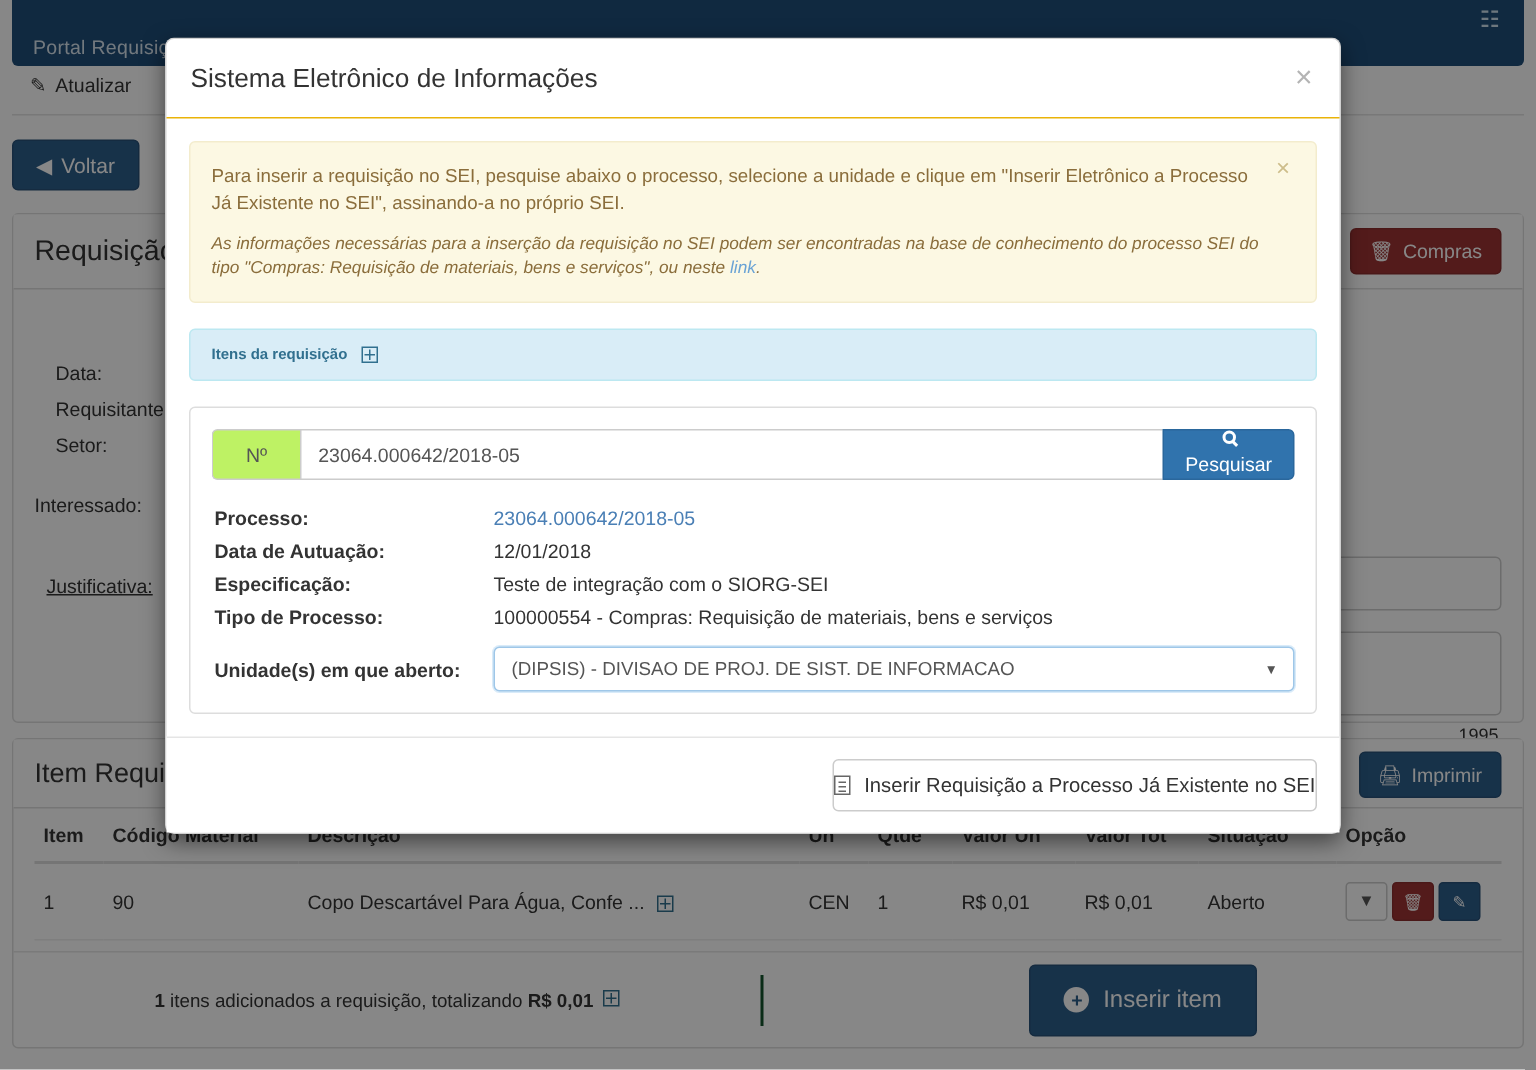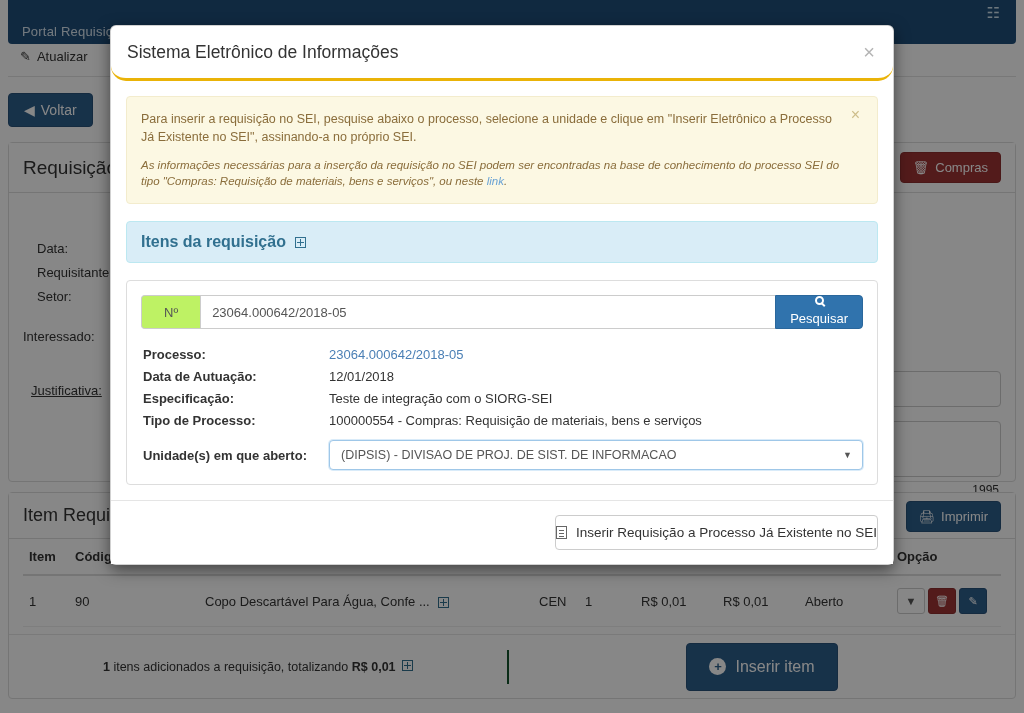--- a/index.html
+++ b/index.html
@@ -230,22 +230,21 @@
     top: 25px;
     width: 784px;
     background: #fff;
     border: 1px solid rgba(0,0,0,.18);
     border-radius: 6px;
     box-shadow: 0 5px 15px rgba(0,0,0,.5);
   }
   .modal-header {
     position: relative;
     padding: 16px 16px 15px 16px;
-    border-bottom: 3px solid #eab308;
-    border-radius: 15px;
+    border-bottom: 1px solid #eab308;
   }
   .modal-title {
     font-size: 17.5px;
     font-weight: normal;
     color: #333;
     margin: 0;
     line-height: 1.2;
   }
   .modal-close {
     position: absolute;
@@ -290,21 +289,21 @@
   .panel-info {
     margin-top: 17px;
     border: 1px solid #bce8f1;
     border-radius: 4px;
     background: #d9edf7;
   }
   .panel-info .ph {
     padding: 11px 14px;
     color: #31708f;
     font-weight: bold;
-    font-size: 16px;
+    font-size: 10px;
     display: flex;
     align-items: center;
     gap: 9px;
   }
   .box-icon {
     display: inline-block;
     width: 11px; height: 11px;
     border: 1px solid #31708f;
     position: relative;
   }

